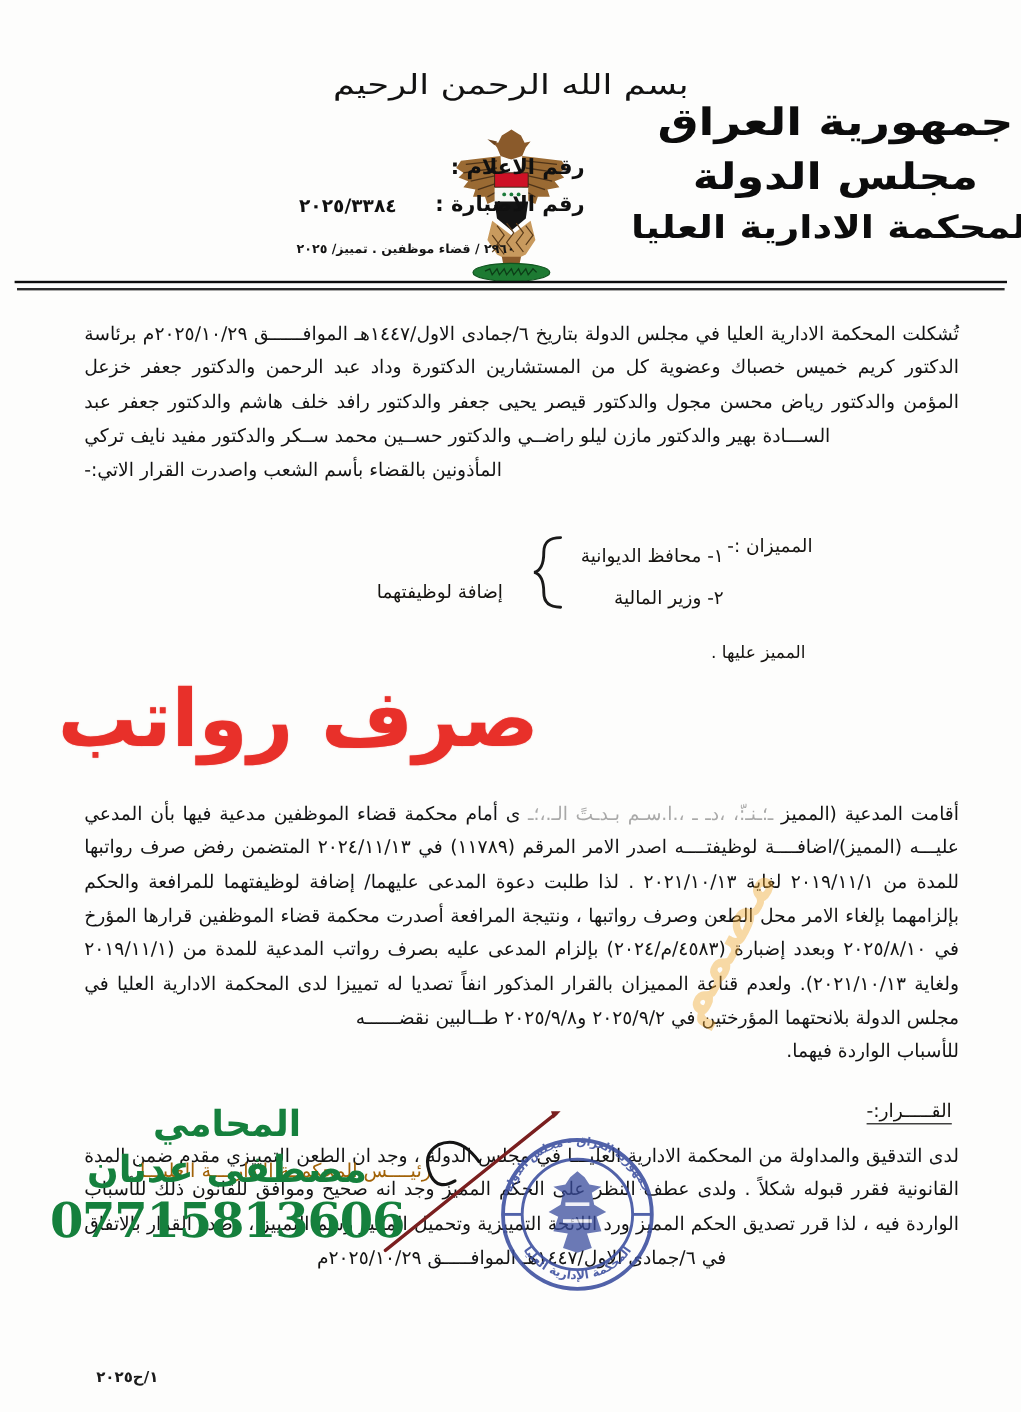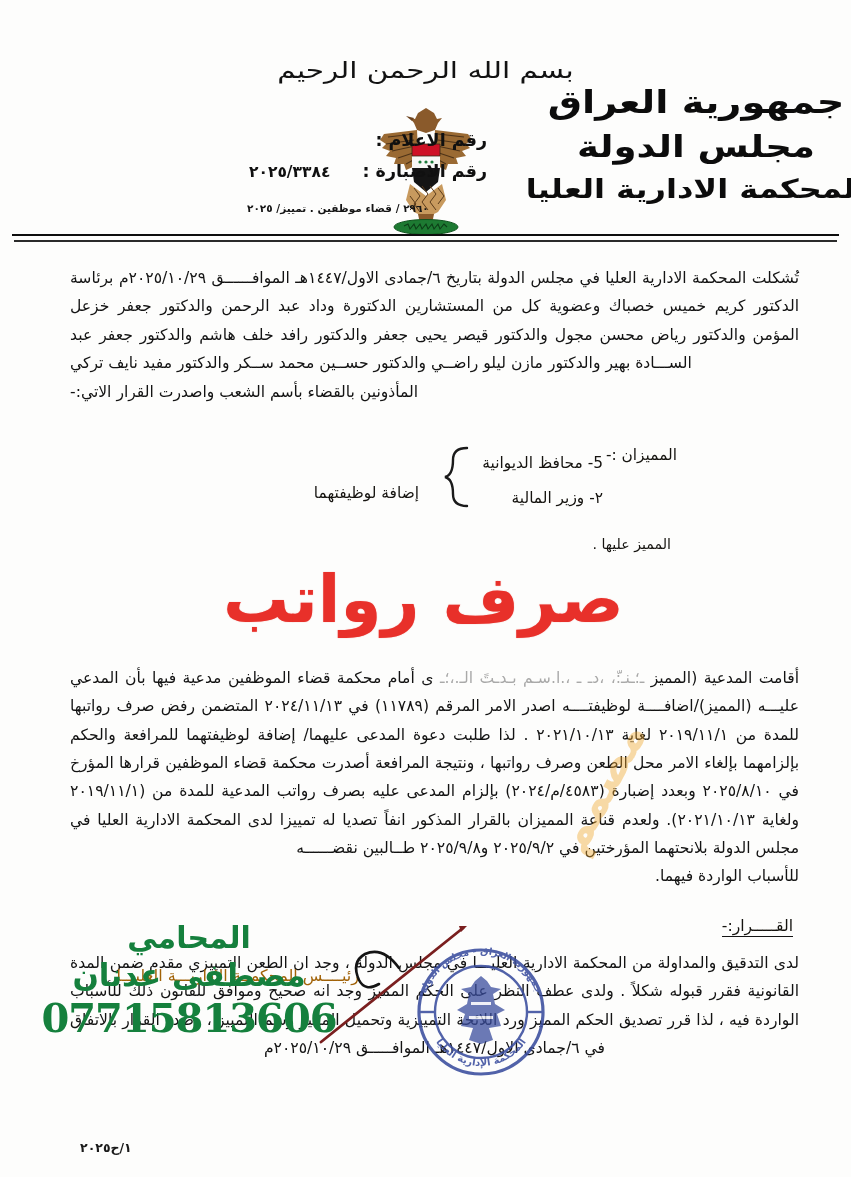--- a/index.html
+++ b/index.html
@@ -185,21 +185,21 @@
   .defendant {
     margin-top: 14px;
     direction: rtl;
     font-size: 14.2px;
     padding-right: 128px;
     letter-spacing: 0.2px;
   }
 
   .headline {
     margin-top: 10px;
-    text-align: center;
+    text-align: left;
     font-size: 66px;
     font-weight: bold;
     color: #e8302a;
     letter-spacing: -1px;
     line-height: 1.15;
     direction: rtl;
     text-shadow: 0 0 1px rgba(232,48,42,0.5);
   }
 
   .para-main { margin-top: 26px; text-align-last: right; }
@@ -381,21 +381,21 @@
   <div class="body">
 
     <div class="para para-intro">
       <span>تُشكلت المحكمة الادارية العليا في مجلس الدولة بتاريخ ٦/جمادى الاول/١٤٤٧هـ الموافــــــق ٢٠٢٥/١٠/٢٩م برئاسة الدكتور كريم خميس خصباك وعضوية كل من المستشارين الدكتورة وداد عبد الرحمن والدكتور جعفر خزعل المؤمن والدكتور رياض محسن مجول والدكتور قيصر يحيى جعفر والدكتور رافد خلف هاشم والدكتور جعفر عبد الســـادة بهير والدكتور مازن ليلو راضــي والدكتور حســين محمد ســكر والدكتور مفيد نايف تركي</span>
       <span class="lastline">المأذونين بالقضاء بأسم الشعب واصدرت القرار الاتي:-</span>
     </div>
 
     <div class="parties">
       <div class="parties-label">المميزان :-</div>
       <div class="parties-list">
-        <div>5- محافظ الديوانية</div>
+        <div>١- محافظ الديوانية</div>
         <div>٢- وزير المالية</div>
       </div>
       <svg class="brace" viewBox="0 0 26 62" preserveAspectRatio="none">
         <path d="M24 2 Q10 2 10 14 Q10 29 2 31 Q10 33 10 48 Q10 60 24 60" fill="none" stroke="#1a1a1a" stroke-width="2.4" stroke-linecap="round"></path>
       </svg>
       <div class="addition">إضافة لوظيفتهما</div>
     </div>
 
     <div class="defendant">المميز عليها .</div>
 

